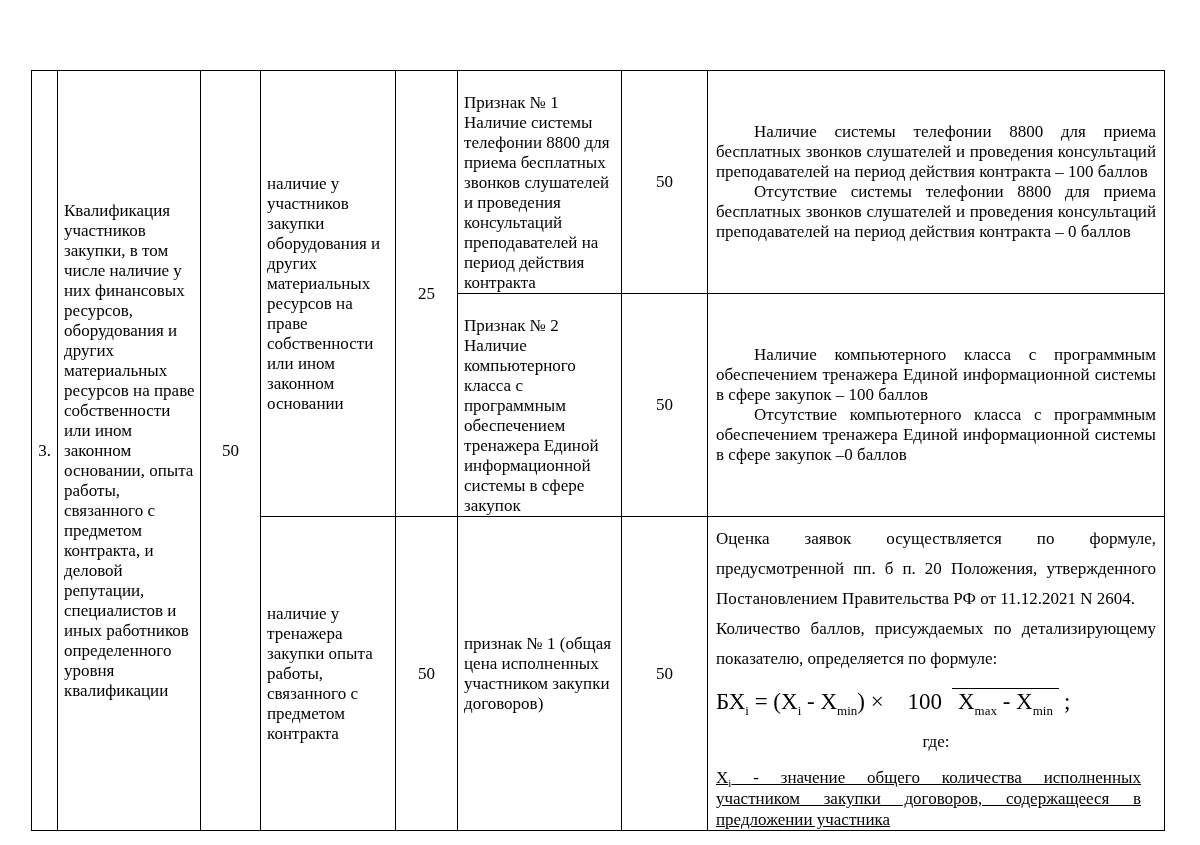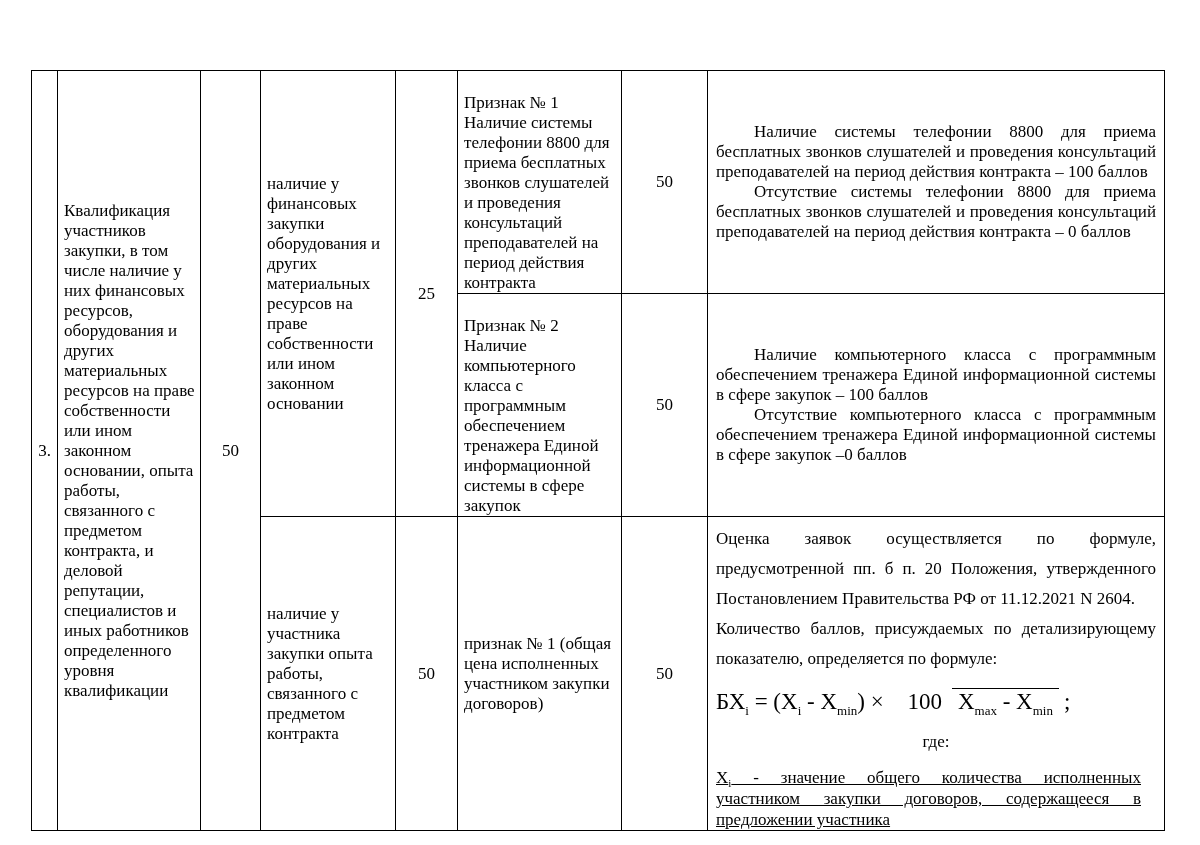--- a/index.html
+++ b/index.html
@@ -107,21 +107,21 @@
       <td class="cell-num" rowspan="3">
         <span>3.</span>
       </td>
       <td class="cell-criterion" rowspan="3">
         <span>Квалификация участников закупки, в том числе наличие у них финансовых ресурсов, оборудования и других материальных ресурсов на праве собственности или ином законном основании, опыта работы, связанного с предметом контракта, и деловой репутации, специалистов и иных работников определенного уровня квалификации</span>
       </td>
       <td class="cell-weight" rowspan="3">
         <span>50</span>
       </td>
       <td class="cell-sub" rowspan="2">
-        <span>наличие у финансовых закупки оборудования и других материальных ресурсов на праве собственности или ином законном основании</span>
+        <span>наличие у участников закупки оборудования и других материальных ресурсов на праве собственности или ином законном основании</span>
       </td>
       <td class="cell-subw" rowspan="2">
         <span>25</span>
       </td>
       <td class="cell-ind">
         <span class="ind-label">Признак № 1</span>
         <span class="ind-desc">Наличие системы телефонии 8800 для приема бесплатных звонков слушателей и проведения консультаций преподавателей на период действия контракта</span>
       </td>
       <td class="cell-score">
         <span>50</span>
@@ -139,21 +139,21 @@
       <td class="cell-score">
         <span>50</span>
       </td>
       <td class="cell-rules">
         <p>Наличие компьютерного класса с программным обеспечением тренажера Единой информационной системы в сфере закупок – 100 баллов</p>
         <p>Отсутствие компьютерного класса с программным обеспечением тренажера Единой информационной системы в сфере закупок –0 баллов</p>
       </td>
     </tr>
     <tr class="r3">
       <td class="cell-sub">
-        <span>наличие у участника закупки опыта работы, связанного с предметом контракта</span>
+        <span>наличие у тренажера закупки опыта работы, связанного с предметом контракта</span>
       </td>
       <td class="cell-subw">
         <span>50</span>
       </td>
       <td class="cell-ind-mid">
         <span>признак № 1 (общая цена исполненных участником закупки договоров)</span>
       </td>
       <td class="cell-score">
         <span>50</span>
       </td>

